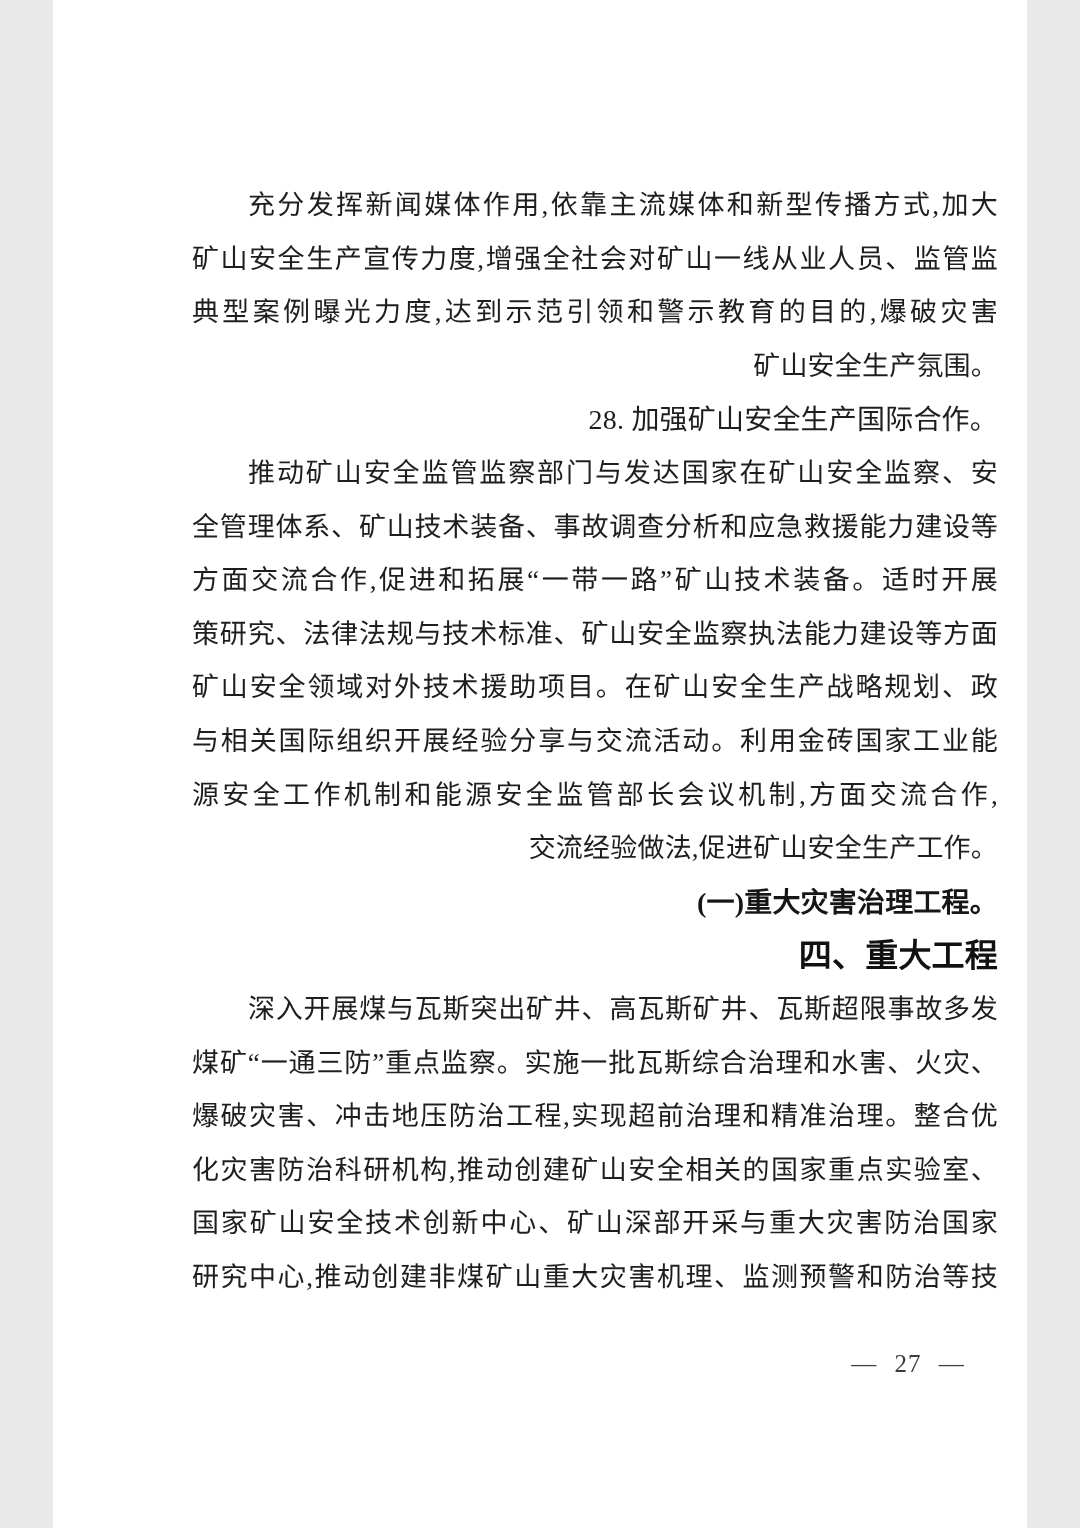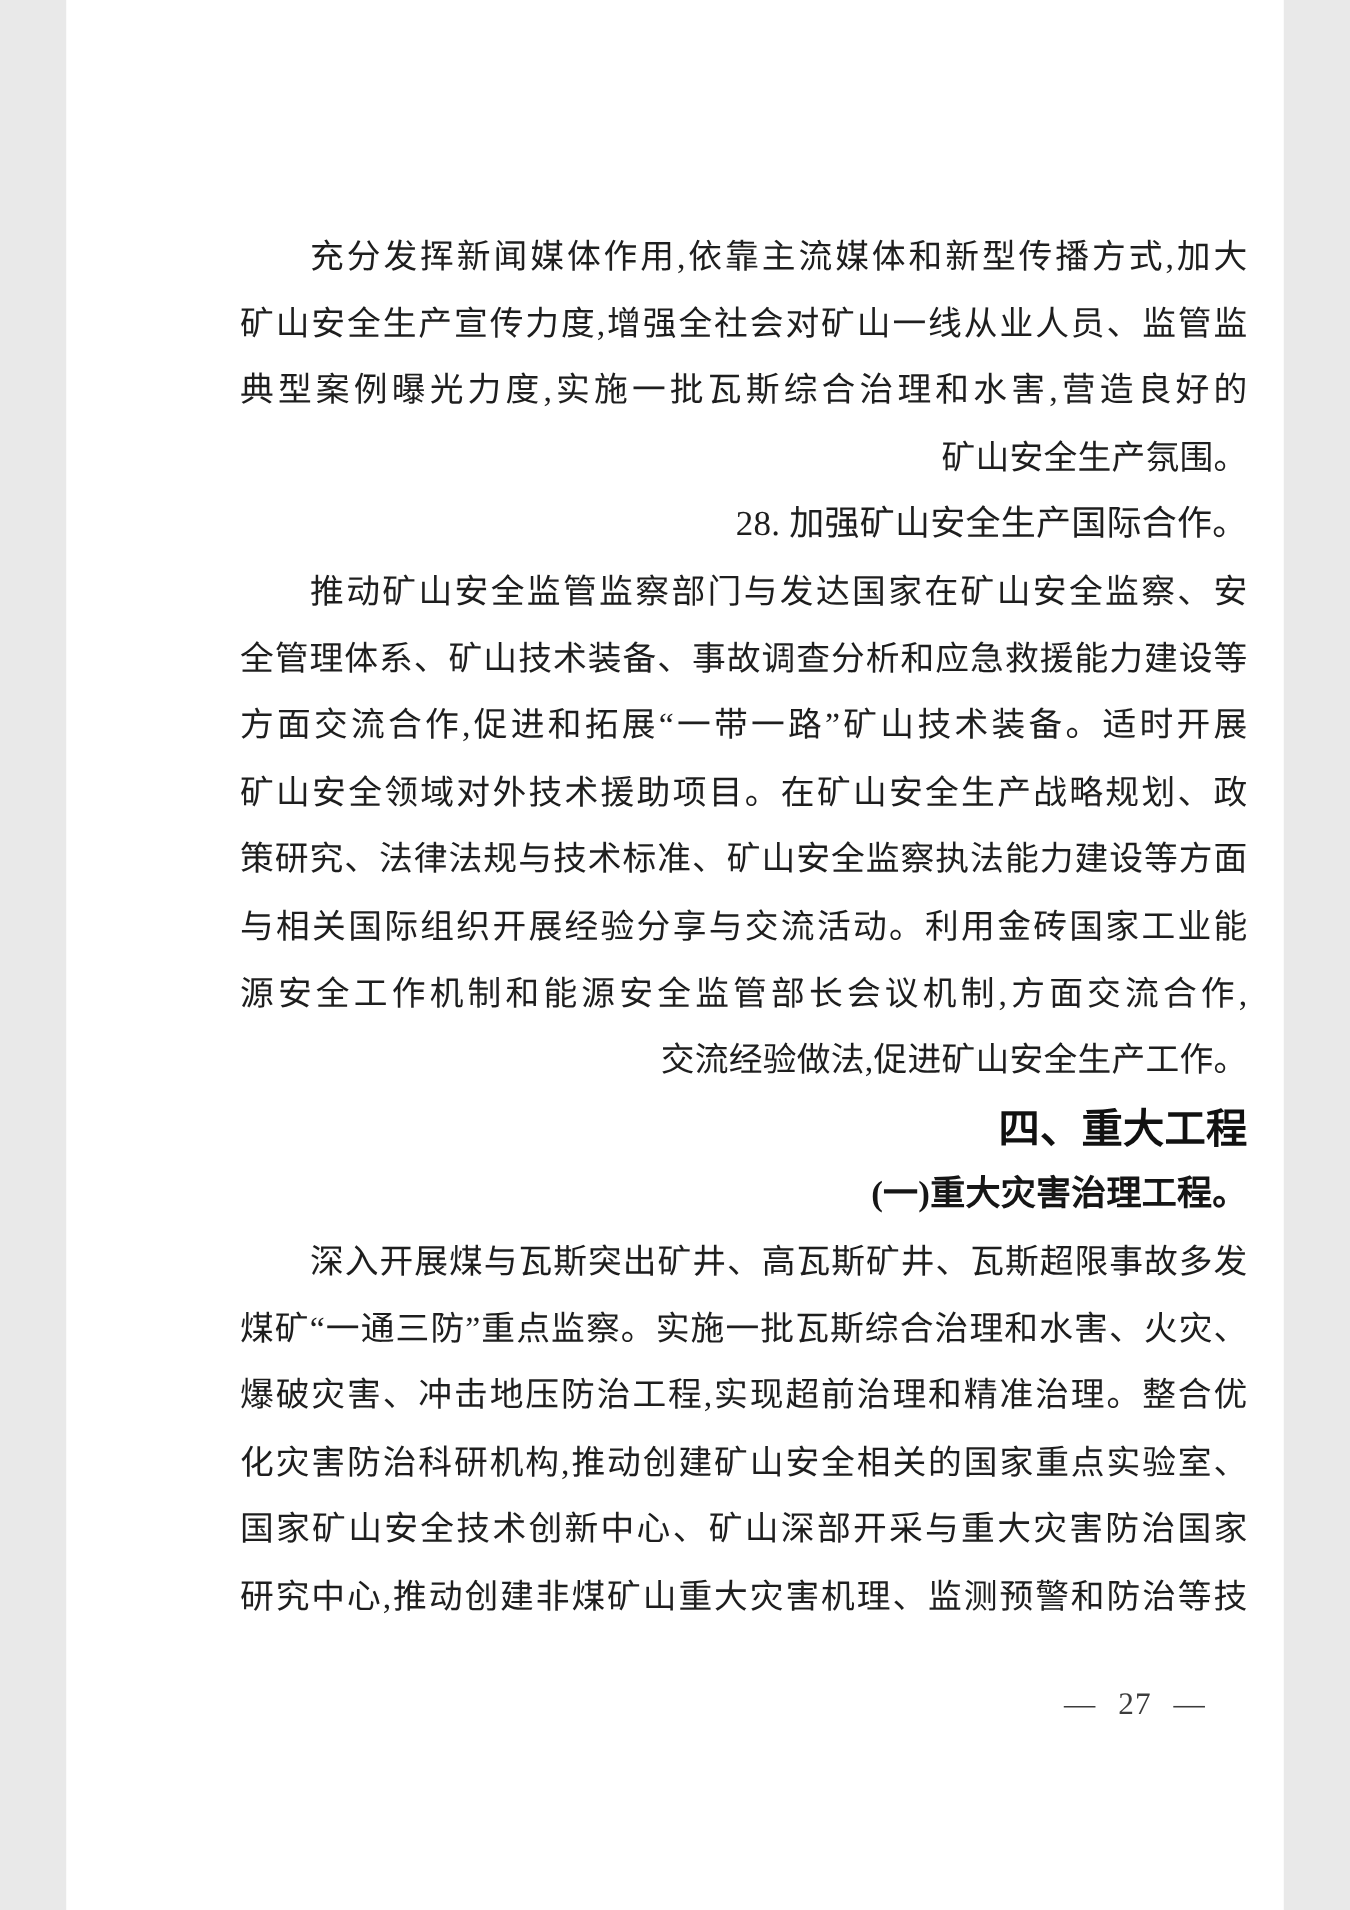--- a/index.html
+++ b/index.html
@@ -65,33 +65,33 @@
     letter-spacing: 1px;
   }
 </style>
 </head>
 <body>
 
 <div class="page">
   <main class="text-block">
       <div class="line indent justify">充分发挥新闻媒体作用,依靠主流媒体和新型传播方式,加大</div>
       <div class="line justify">矿山安全生产宣传力度,增强全社会对矿山一线从业人员、监管监</div>
-      <div class="line justify">典型案例曝光力度,实施一批瓦斯综合治理和水害,营造良好的</div>
+      <div class="line justify">典型案例曝光力度,达到示范引领和警示教育的目的,爆破灾害</div>
       <div class="line">矿山安全生产氛围。</div>
       <div class="line indent item-head">28. 加强矿山安全生产国际合作。</div>
       <div class="line indent justify">推动矿山安全监管监察部门与发达国家在矿山安全监察、安</div>
       <div class="line justify">全管理体系、矿山技术装备、事故调查分析和应急救援能力建设等</div>
       <div class="line justify">方面交流合作,促进和拓展“一带一路”矿山技术装备。适时开展</div>
+      <div class="line justify">策研究、法律法规与技术标准、矿山安全监察执法能力建设等方面</div>
       <div class="line justify">矿山安全领域对外技术援助项目。在矿山安全生产战略规划、政</div>
-      <div class="line justify">策研究、法律法规与技术标准、矿山安全监察执法能力建设等方面</div>
       <div class="line justify">与相关国际组织开展经验分享与交流活动。利用金砖国家工业能</div>
       <div class="line justify">源安全工作机制和能源安全监管部长会议机制,方面交流合作,</div>
       <div class="line">交流经验做法,促进矿山安全生产工作。</div>
+      <div class="line indent sub-head">(一)重大灾害治理工程。</div>
       <div class="line indent sec-head">四、重大工程</div>
-      <div class="line indent sub-head">(一)重大灾害治理工程。</div>
       <div class="line indent justify">深入开展煤与瓦斯突出矿井、高瓦斯矿井、瓦斯超限事故多发</div>
       <div class="line justify">煤矿“一通三防”重点监察。实施一批瓦斯综合治理和水害、火灾、</div>
       <div class="line justify">爆破灾害、冲击地压防治工程,实现超前治理和精准治理。整合优</div>
       <div class="line justify">化灾害防治科研机构,推动创建矿山安全相关的国家重点实验室、</div>
       <div class="line justify">国家矿山安全技术创新中心、矿山深部开采与重大灾害防治国家</div>
       <div class="line justify">研究中心,推动创建非煤矿山重大灾害机理、监测预警和防治等技</div>
     </main>
   <div class="page-number">— 27 —</div>
 </div>
 

